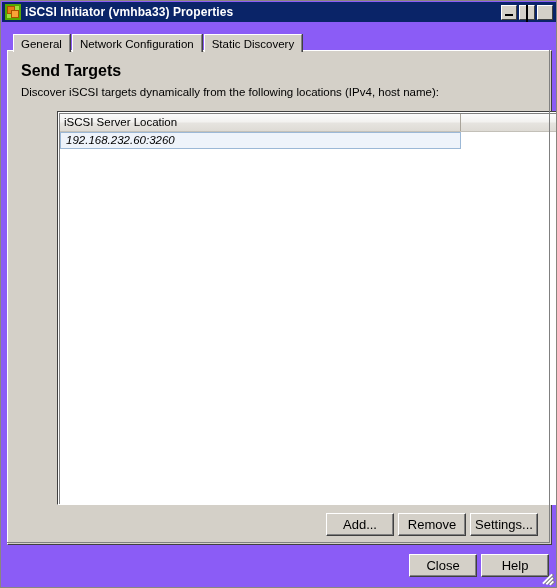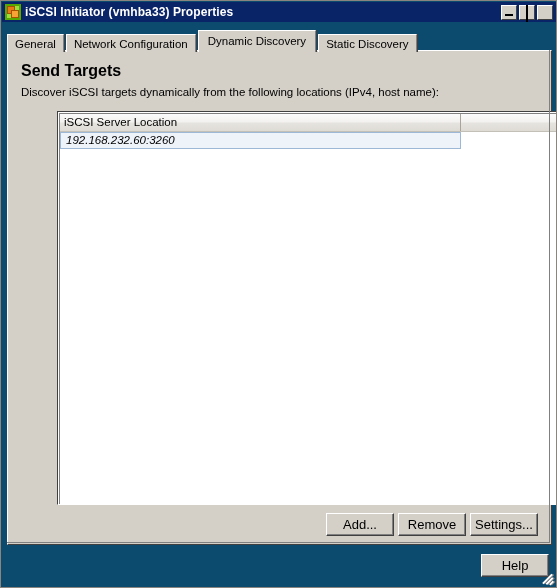--- a/index.html
+++ b/index.html
@@ -8,21 +8,21 @@
     background: #ffffff;
   }
   body {
     font-family: "Liberation Sans", sans-serif;
     -webkit-font-smoothing: none;
   }
   #app {
     position: relative;
     width: 557px;
     height: 588px;
-    background: #0c4a6e;
+    background: #8b5cf6;
     overflow: hidden;
     box-sizing: border-box;
     border: 1px solid #8a867f;
   }
 
   
   .titlebar {
     position: absolute;
     left: 1px; top: 1px;
     width: 555px; height: 20px;
@@ -93,21 +93,21 @@
   
   .btn-close .x1, .btn-close .x2 {
     left: 3px; top: 6px; width: 9px; height: 1.6px; background: #000;
   }
   .btn-close .x1 { transform: rotate(45deg); }
   .btn-close .x2 { transform: rotate(-45deg); }
 
   
   .tabstrip {
     position: absolute;
-    left: 6px; top: 30px;
+    left: 12px; top: 30px;
     height: 21px;
     display: flex;
     align-items: flex-end;
     z-index: 3;
     justify-content: space-between;
   }
   .tab {
     height: 18px;
     line-height: 18px;
     padding: 0 7px;
@@ -317,21 +317,20 @@
           <span class="g"></span>
         </button>
       <button class="win-btn btn-max" title="Maximize"><span class="g1"></span><span class="g2"></span></button>
       <button class="win-btn btn-close" title="Close"><span class="x1"></span><span class="x2"></span></button>
     </div>
   </div>
 
   <div class="tabstrip">
     <div class="tab">General</div>
     <div class="tab">Network Configuration</div>
-    <div class="tab active">Dynamic Discovery</div>
     <div class="tab">Static Discovery</div>
   </div>
 
   <div class="tabpanel">
 
     <div class="section-title">Send Targets</div>
     <div class="section-desc">Discover iSCSI targets dynamically from the following locations (IPv4, host name):</div>
 
     <div class="listbox">
       <div class="listbox-inner">
@@ -346,20 +345,21 @@
     </div>
 
     <div class="row-buttons">
       <button class="btn btn-add">Add...</button>
       <button class="btn btn-remove">Remove</button>
       <button class="btn btn-settings">Settings...</button>
     </div>
 
   </div>
 
+  <button class="btn footer-btn btn-close2">Close</button>
   <button class="btn footer-btn btn-help">Help</button>
 
   <div class="grip">
     <i></i>
       <i></i>
       <i></i>
   </div>
 
 </div>
 

